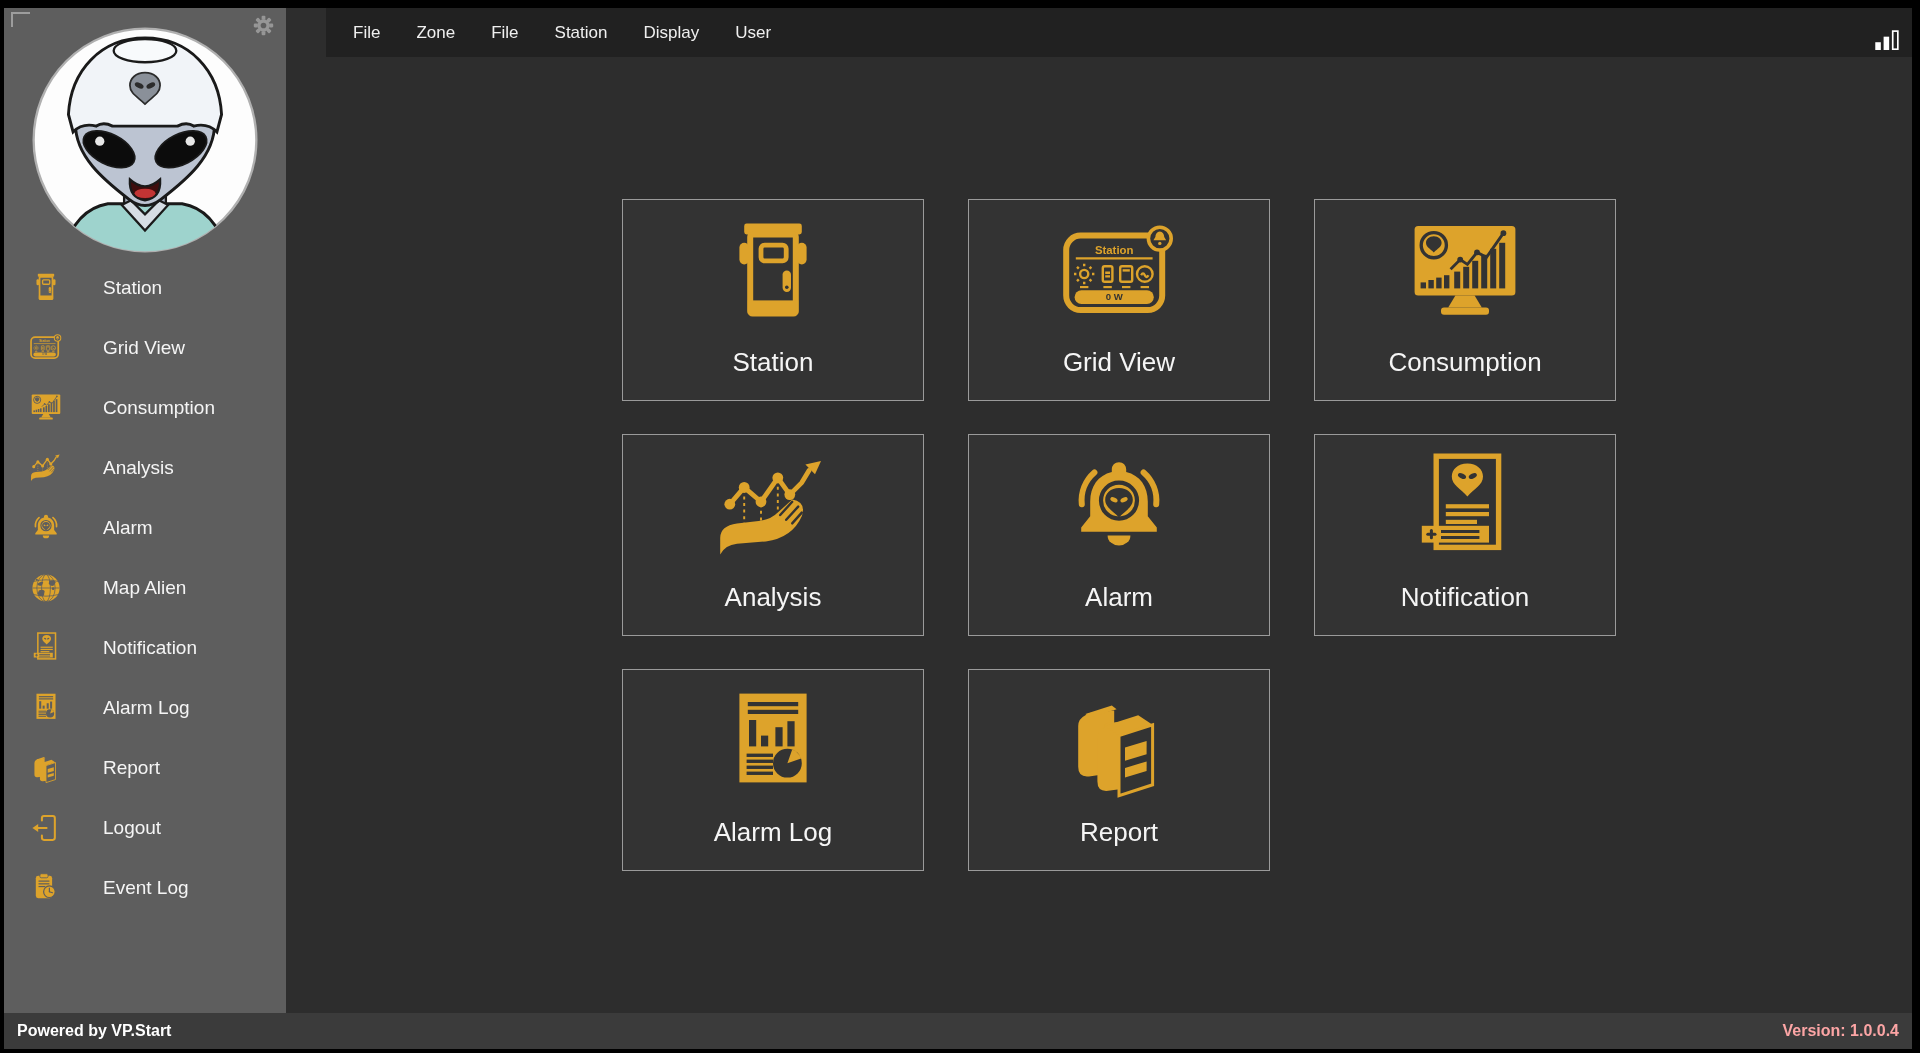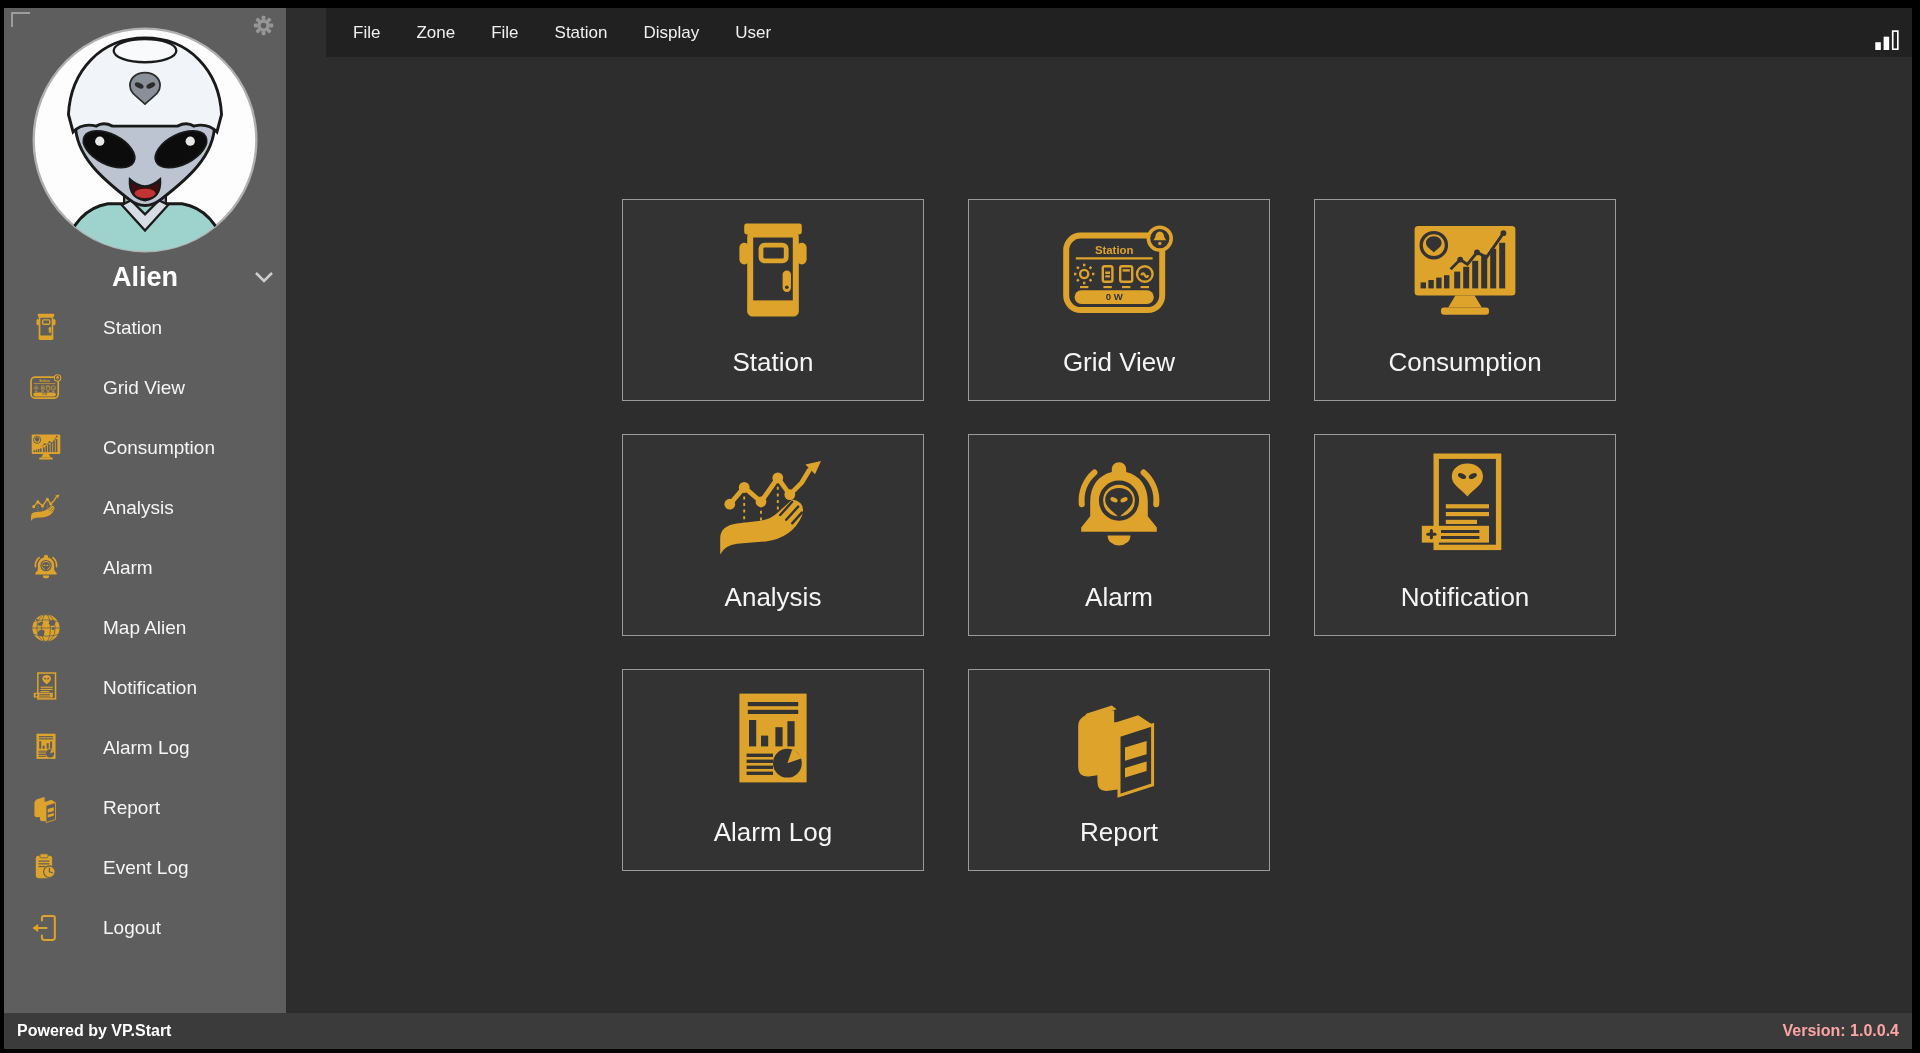--- a/index.html
+++ b/index.html
@@ -303,26 +303,20 @@
             <ellipse cx="100" cy="146" rx="9" ry="4" fill="#c23434"></ellipse>
             <path d="M100,12 C62,12 36,40 34,78 L38,93 Q46,85 58,88 Q64,84 72,88 L128,88 Q136,84 142,88 Q154,85 162,93 L166,78 C164,40 138,12 100,12 Z" fill="#f1f4f8" stroke="#1a1a1a" stroke-width="2.5"></path>
             <ellipse cx="100" cy="23" rx="27" ry="10" fill="#f8fafc" stroke="#1a1a1a" stroke-width="2"></ellipse>
             <path d="M100,42 c-8,0 -13,5 -13,11 c0,7 7,10 13,16 c6,-6 13,-9 13,-16 c0,-6 -5,-11 -13,-11 z" fill="#8a9099" stroke="#2b2b2b" stroke-width="1.5"></path>
             <ellipse cx="95" cy="53" rx="4" ry="2.2" transform="rotate(25 95 53)" fill="#2b2b2b"></ellipse>
             <ellipse cx="105" cy="53" rx="4" ry="2.2" transform="rotate(-25 105 53)" fill="#2b2b2b"></ellipse>
           </g>
         </svg>
       </div>
 
-      <div class="user-row">
-        <span class="user-name">Alien</span>
-        <svg class="chevron" width="20" height="12" viewBox="0 0 20 12">
-          <polyline points="2,2 10,10 18,2" fill="none" stroke="#cfcfcf" stroke-width="2.5"></polyline>
-        </svg>
-      </div>
 
       <div class="side-menu">
         <div class="side-item">
           <svg class="side-ic">
               <use href="#i-station"></use>
             </svg>
           <span class="side-label">Station</span>
         </div>
         <div class="side-item">
           <svg class="side-ic">
@@ -367,29 +361,29 @@
           <span class="side-label">Alarm Log</span>
         </div>
         <div class="side-item">
           <svg class="side-ic">
               <use href="#i-report"></use>
             </svg>
           <span class="side-label">Report</span>
         </div>
         <div class="side-item">
           <svg class="side-ic">
+              <use href="#i-logout"></use>
+            </svg>
+          <span class="side-label">Logout</span>
+        </div>
+        <div class="side-item">
+          <svg class="side-ic">
               <use href="#i-eventlog"></use>
             </svg>
           <span class="side-label">Event Log</span>
-        </div>
-        <div class="side-item">
-          <svg class="side-ic">
-              <use href="#i-logout"></use>
-            </svg>
-          <span class="side-label">Logout</span>
         </div>
       </div>
     </div>
 
     <div class="right-col">
       <div class="menubar">
         <span class="menu-item">File</span>
         <span class="menu-item">Zone</span>
         <span class="menu-item">File</span>
         <span class="menu-item">Station</span>

